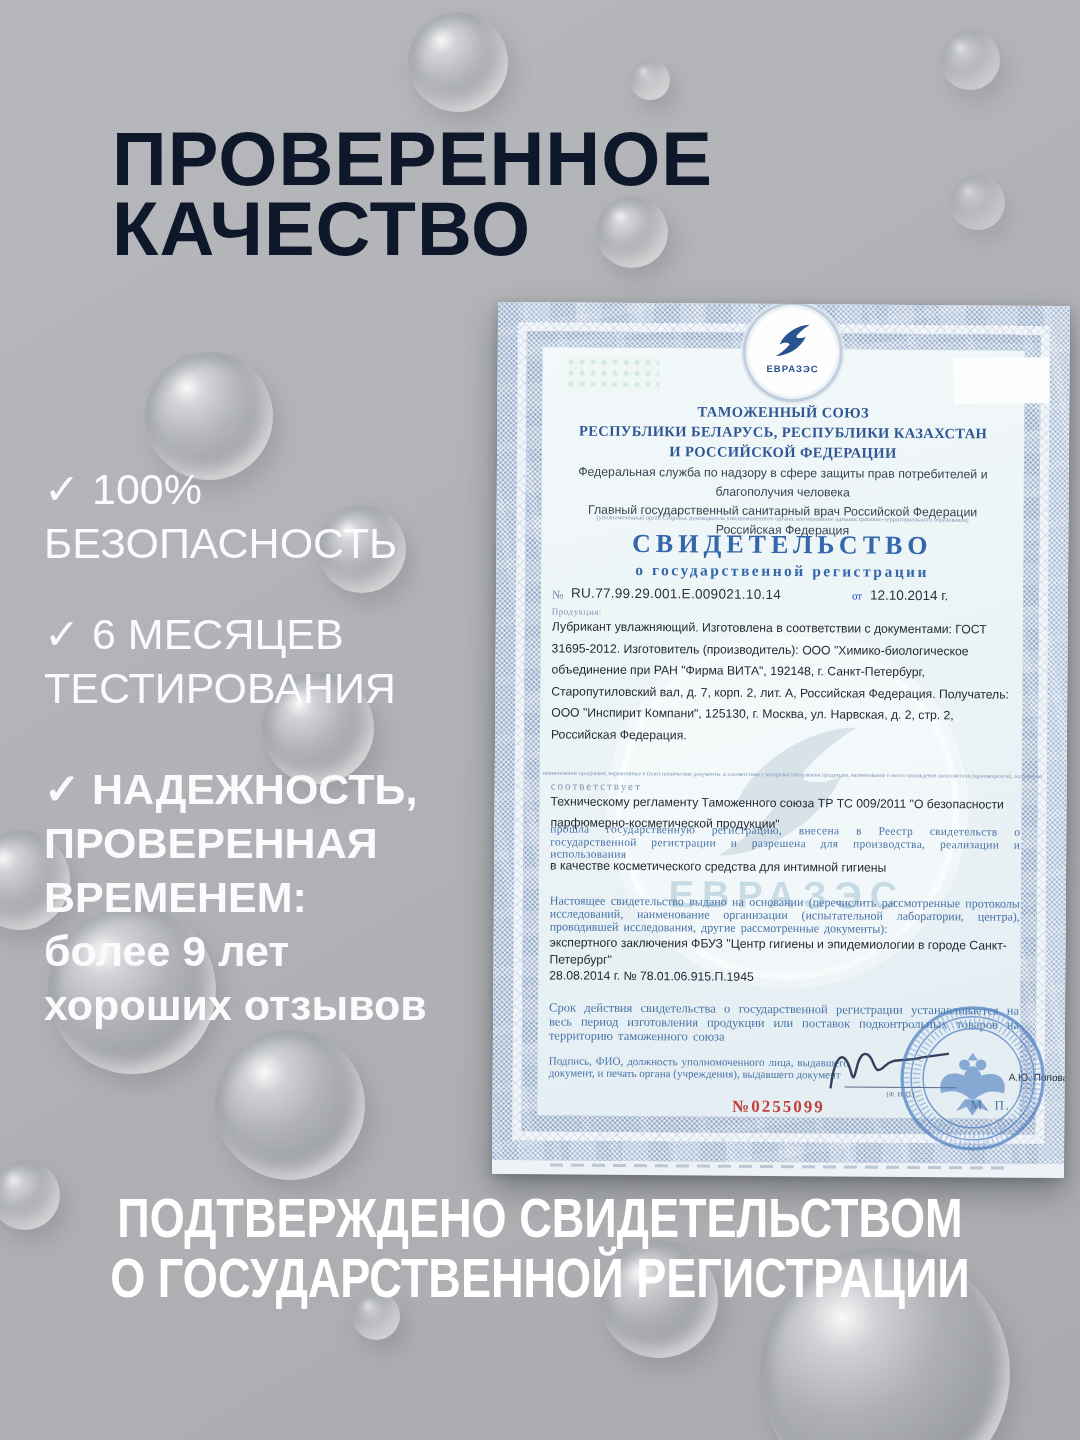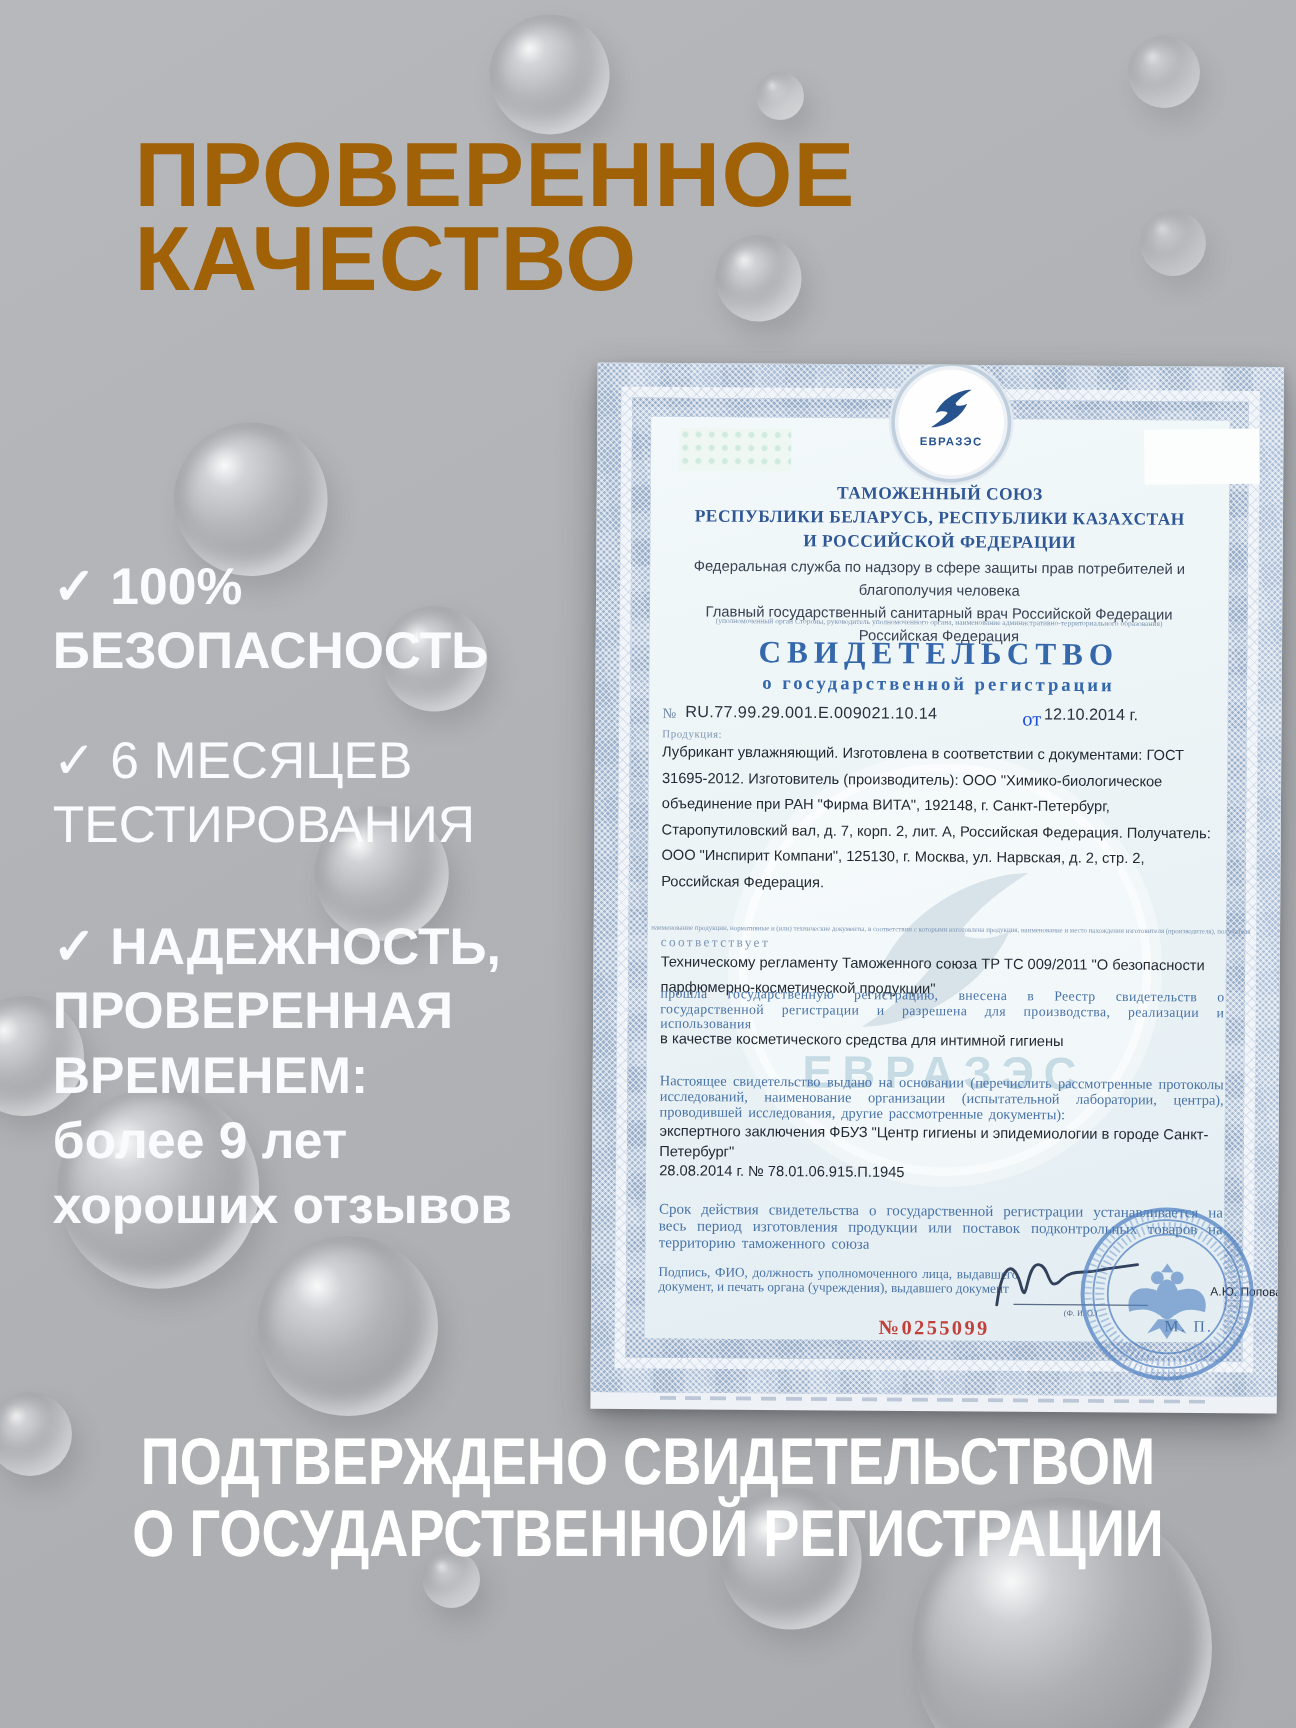--- a/index.html
+++ b/index.html
@@ -15,23 +15,23 @@
     background:radial-gradient(circle at 33% 28%,
       rgba(255,255,255,.92) 0%, rgba(236,238,241,.55) 14%,
       rgba(186,189,193,.22) 40%, rgba(128,131,136,.38) 70%,
       rgba(150,153,158,.45) 84%, rgba(215,218,221,.35) 100%);
     box-shadow: inset -8px -10px 16px rgba(255,255,255,.55),
                 inset 6px 8px 14px rgba(84,87,92,.28),
                 7px 12px 20px rgba(70,72,77,.18);
   }
   
   .hero-title{
-    position:absolute;left:112px;top:112px;
+    position:absolute;left:112px;top:124px;
     font-size:76px;line-height:70px;font-weight:700;letter-spacing:1px;
-    color:#a16207;
+    color:#0f172a;
   }
   .bullet{
     position:absolute;left:44px;width:470px;
     font-size:43px;line-height:54px;font-weight:400;color:#fafbfc;
   }
   .footer-banner{
     position:absolute;left:0;top:1188px;width:1080px;text-align:center;
     font-size:55px;line-height:60px;font-weight:700;color:#ffffff;
     transform:scaleX(.82);transform-origin:center;
     letter-spacing:0;
@@ -87,21 +87,21 @@
   .c-center{position:absolute;left:45px;right:45px;text-align:center;}
   .serif{font-family:"Liberation Serif",serif;}
   .union{top:98px;font-weight:700;font-size:14.5px;line-height:20px;color:#2f5795;letter-spacing:.4px;}
   .authority{top:160px;font-size:12.3px;line-height:19px;color:#394353;}
   .note1{top:210px;font-size:8px;color:#7d95b3;transform:scale(.78);transform-origin:center;white-space:nowrap;overflow:visible;}
   .doc-title{top:226px;font-weight:700;font-size:26px;letter-spacing:5px;color:#3467ab;}
   .doc-subtitle{top:258px;font-weight:700;font-size:15.5px;letter-spacing:2.5px;color:#3467ab;}
   .numrow{position:absolute;top:283px;left:56px;right:28px;height:18px;}
   .num-label{position:absolute;left:0;top:2px;font-size:12px;color:#6f87a6;}
   .num-value{position:absolute;left:19px;top:0;font-size:13.5px;color:#2b323d;letter-spacing:.3px;}
-  .date-label{position:absolute;left:300px;top:2px;font-size:17px;color:#1d4ed8;}
+  .date-label{position:absolute;left:300px;top:2px;font-size:11px;color:#1d4ed8;}
   .date-value{position:absolute;left:318px;top:0;font-size:13.5px;color:#2b323d;}
   .prod-label{position:absolute;left:56px;top:304px;font-size:9px;color:#7d95b3;letter-spacing:.5px;}
   .prod-text{position:absolute;left:56px;top:314px;width:470px;font-size:12.2px;line-height:21.5px;color:#232a33;text-align:left;}
   .note2{position:absolute;left:48px;top:466px;font-size:8px;color:#7d95b3;transform:scale(.72);transform-origin:left center;white-space:nowrap;}
   .conforms-label{position:absolute;left:56px;top:477px;font-size:11px;color:#7d95b3;letter-spacing:2px;}
   .conforms-text{position:absolute;left:56px;top:489px;width:470px;font-size:12.2px;line-height:21px;color:#232a33;}
   .par{position:absolute;left:56px;width:470px;color:#4a74a8;text-align:justify;}
   .registered{top:520px;font-size:11.5px;line-height:12.5px;letter-spacing:.3px;word-spacing:3px;}
   .usage{position:absolute;left:56px;top:556px;width:470px;font-size:12.2px;color:#232a33;}
   .basis{top:592px;font-size:12px;line-height:12.8px;word-spacing:2px;}
@@ -140,21 +140,21 @@
 <div class="drop" style="left:48px;top:906px;width:168px;height:168px;"></div>
 <div class="drop" style="left:215px;top:1030px;width:150px;height:150px;"></div>
 <div class="drop" style="left:-10px;top:1160px;width:70px;height:70px;"></div>
 <div class="drop" style="left:352px;top:1292px;width:48px;height:48px;"></div>
 <div class="drop" style="left:600px;top:1240px;width:118px;height:118px;"></div>
 <div class="drop" style="left:760px;top:1248px;width:250px;height:250px;"></div>
 
 <div class="hero-title pre">ПРОВЕРЕННОЕ
 КАЧЕСТВО</div>
 
-<div class="bullet pre" style="top:462px;font-weight:bold;">✓ 100%
+<div class="bullet pre" style="top:462px;">✓ 100%
 БЕЗОПАСНОСТЬ</div>
 <div class="bullet pre" style="top:607px;">✓ 6 МЕСЯЦЕВ
 ТЕСТИРОВАНИЯ</div>
 <div class="bullet pre" style="top:762px;font-weight:bold;">✓ НАДЕЖНОСТЬ,
 ПРОВЕРЕННАЯ
 ВРЕМЕНЕМ:
 более 9 лет
 хороших отзывов</div>
 
 <div class="cert">

